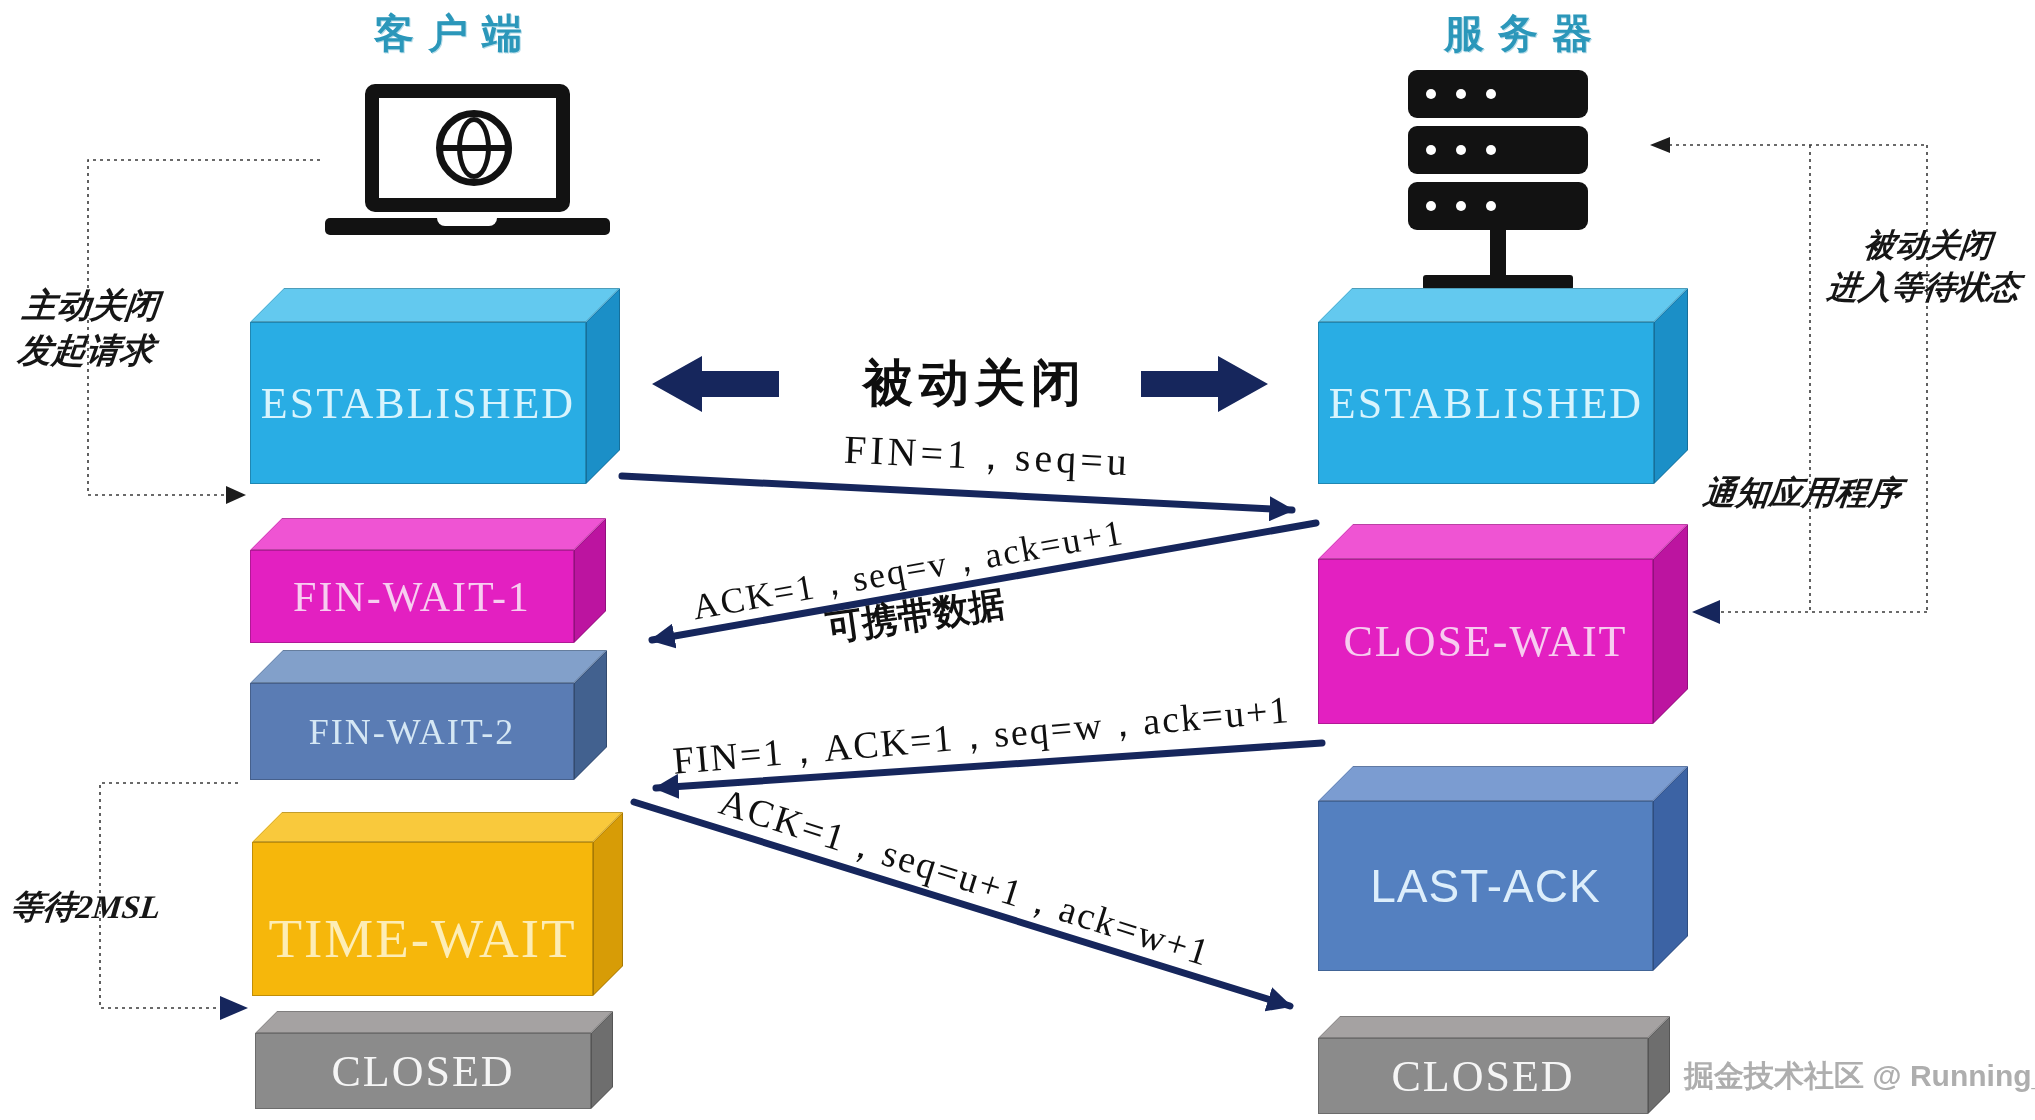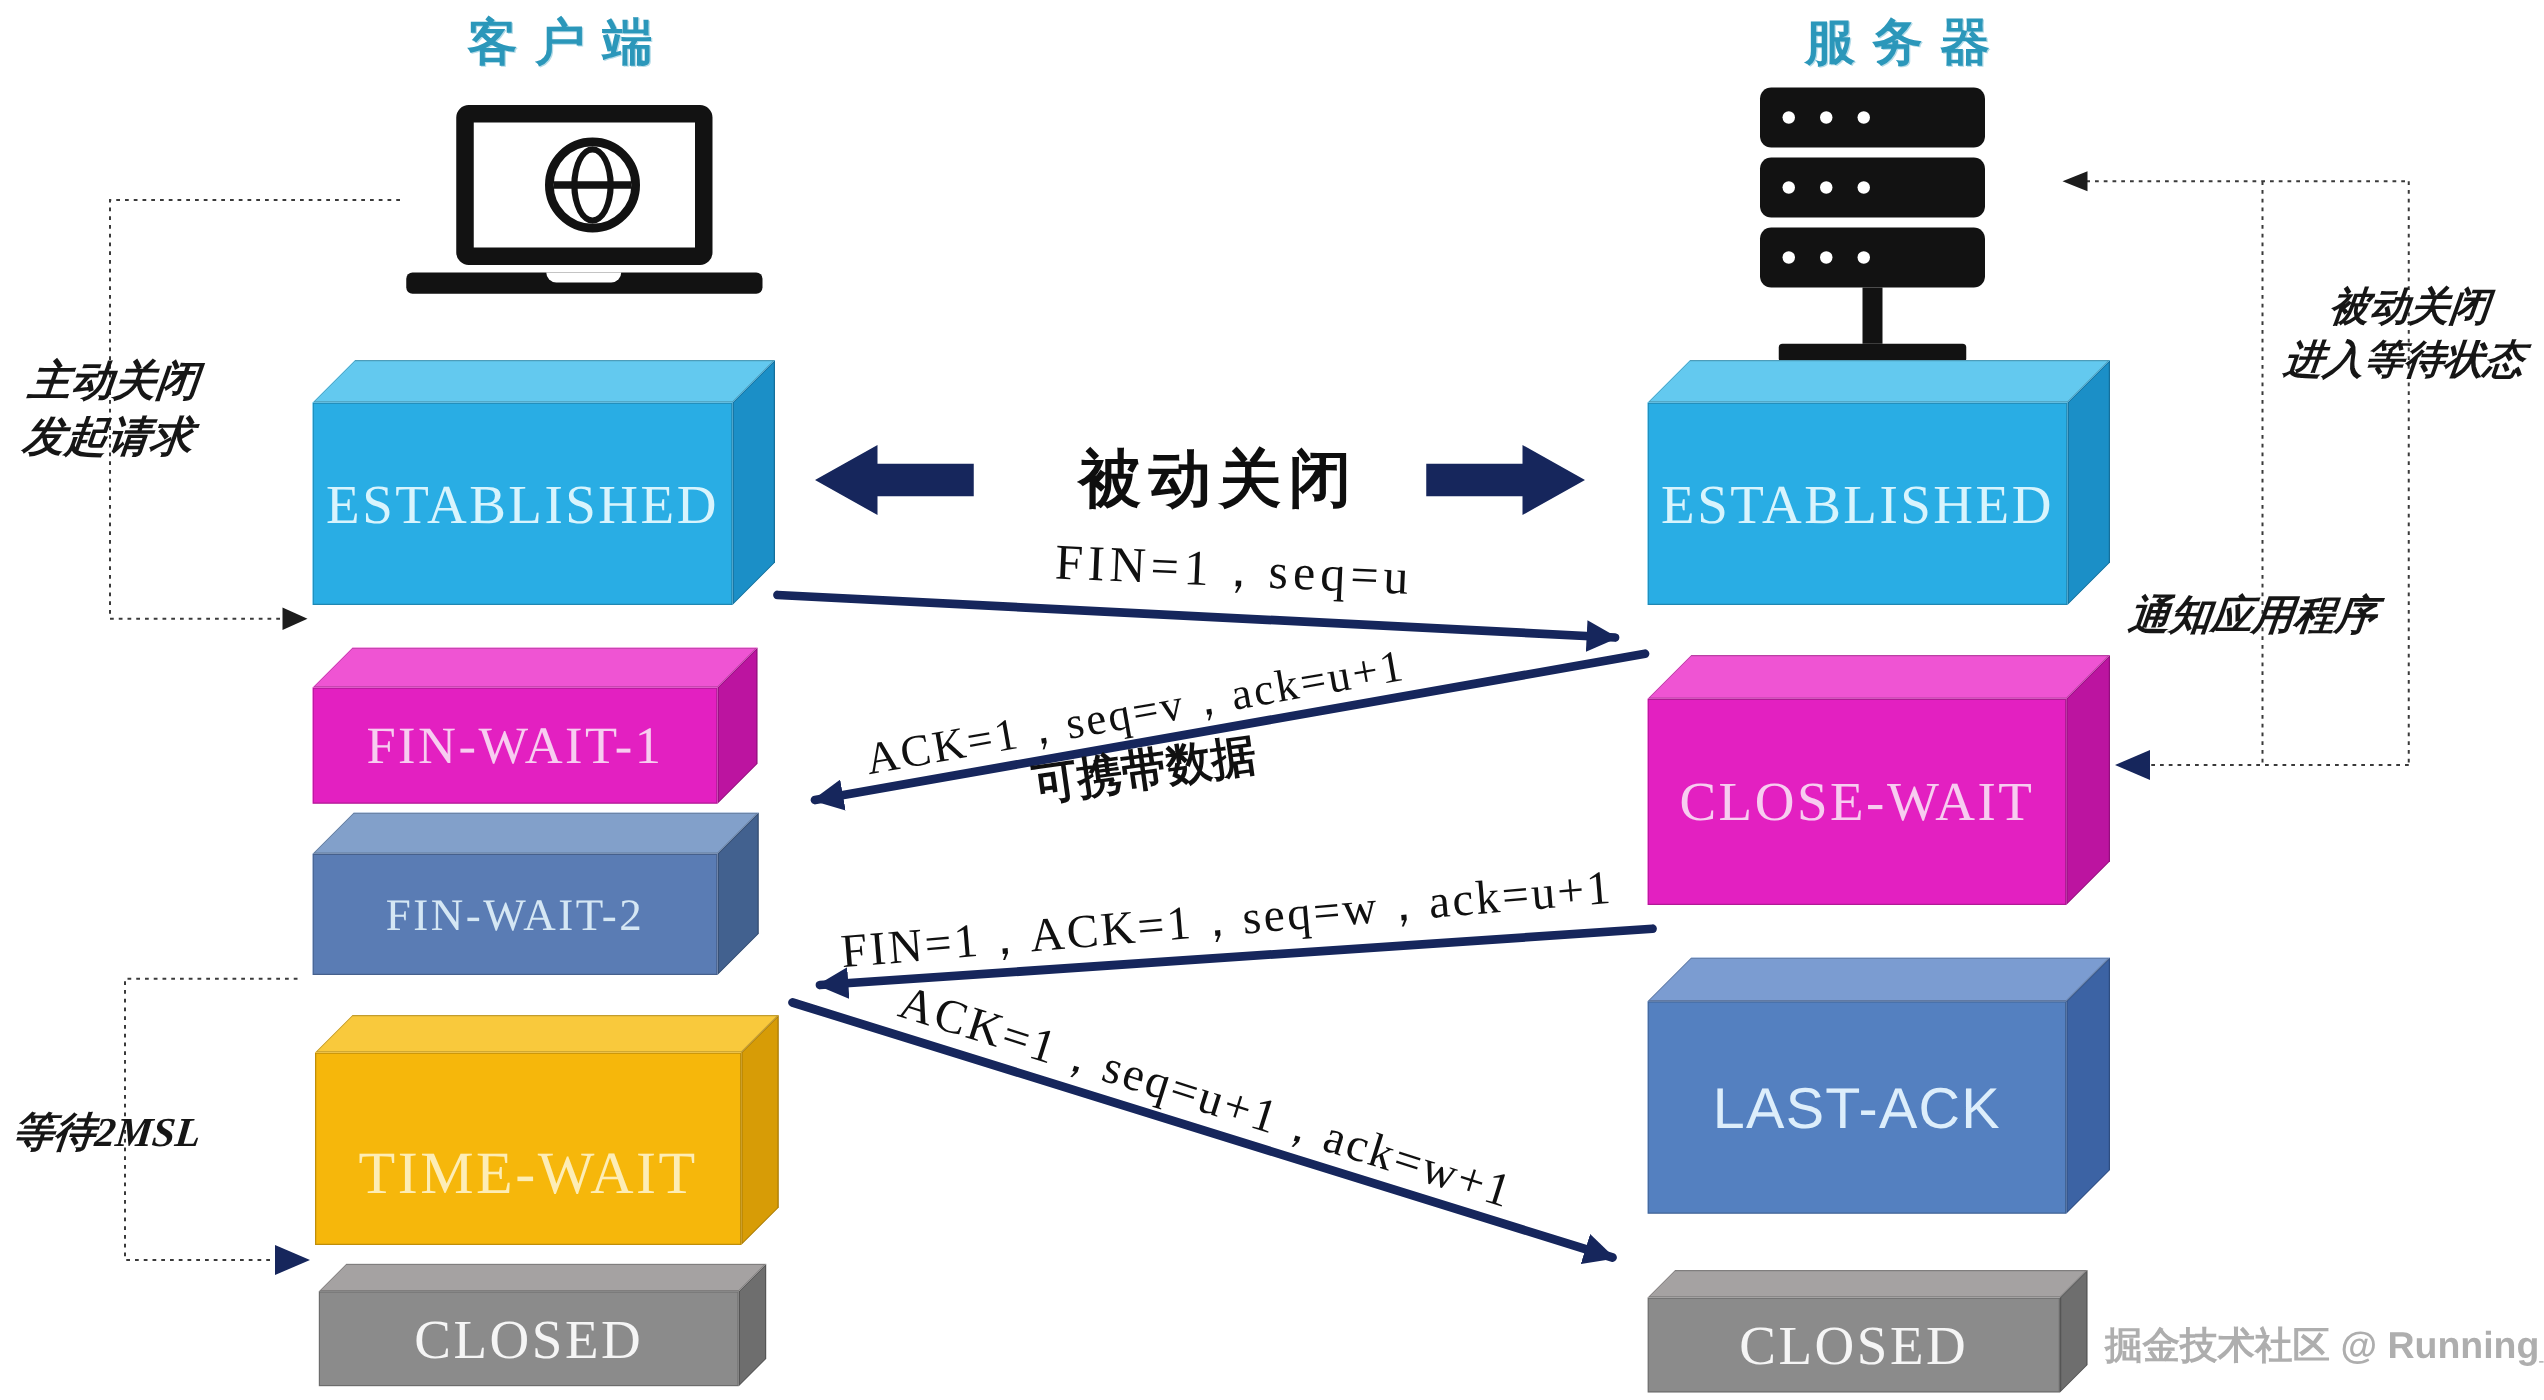--- a/index.html
+++ b/index.html
@@ -134,21 +134,21 @@
     <div class="side"></div>
     <div class="front">
       <span class="box-label" style="font-size:36px;">FIN-WAIT-2</span>
     </div>
   </div>
 
   <div class="box3d" style="left: 252px; top: 812px; --w: 341px; --h: 154px; --d: 30px; --front: #f6b70b; --top: #f9c93c; --side: #d79c06; --label: #fdedb6;">
     <div class="top"></div>
     <div class="side"></div>
     <div class="front">
-      <span class="box-label" style="font-size:48px;margin-top:39px;">TIME-WAIT</span>
+      <span class="box-label" style="font-size:55px;margin-top:39px;">TIME-WAIT</span>
     </div>
   </div>
 
   <div class="box3d" style="left: 255px; top: 1011px; --w: 336px; --h: 76px; --d: 22px; --front: #8b8b8b; --top: #a5a2a2; --side: #6e6e6e; --label: #f5f5f5;">
     <div class="top"></div>
     <div class="side"></div>
     <div class="front">
       <span class="box-label" style="font-size:44px;">CLOSED</span>
     </div>
   </div>

